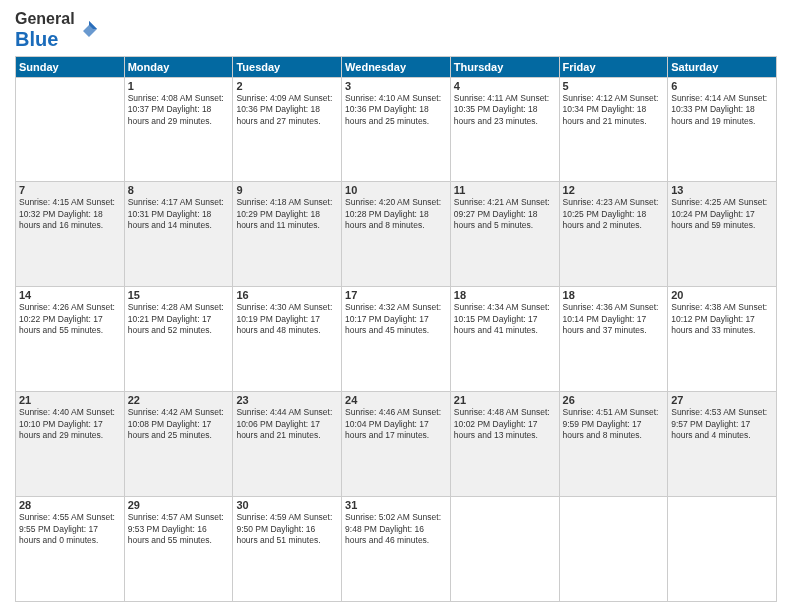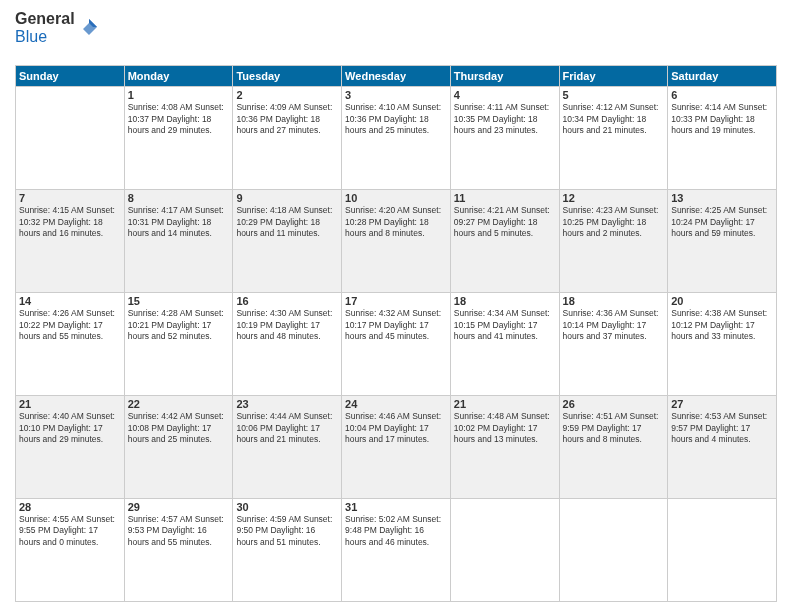--- a/index.html
+++ b/index.html
@@ -14,39 +14,39 @@
       width: 792px;
       height: 612px;
       padding: 10px 15px 10px 15px;
       display: flex;
       flex-direction: column;
     }
     .header {
       display: flex;
       justify-content: space-between;
       align-items: flex-start;
-      margin-bottom: 20px;
+      margin-bottom: 6px;
     }
     .logo {
       display: flex;
       align-items: center;
     }
     .logo-text {
       display: flex;
       flex-direction: column;
       line-height: 1.1;
     }
     .logo-general {
       font-size: 16px;
       font-weight: bold;
       color: #333;
     }
     .logo-blue {
-      font-size: 16px;
-      font-weight: normal;
+      font-size: 20px;
+      font-weight: bold;
       color: #1a6bba;
     }
     .logo-icon {
       width: 20px;
       height: 20px;
       margin-left: 4px;
       margin-top: -2px;
     }
     .title-area {
       text-align: right;

